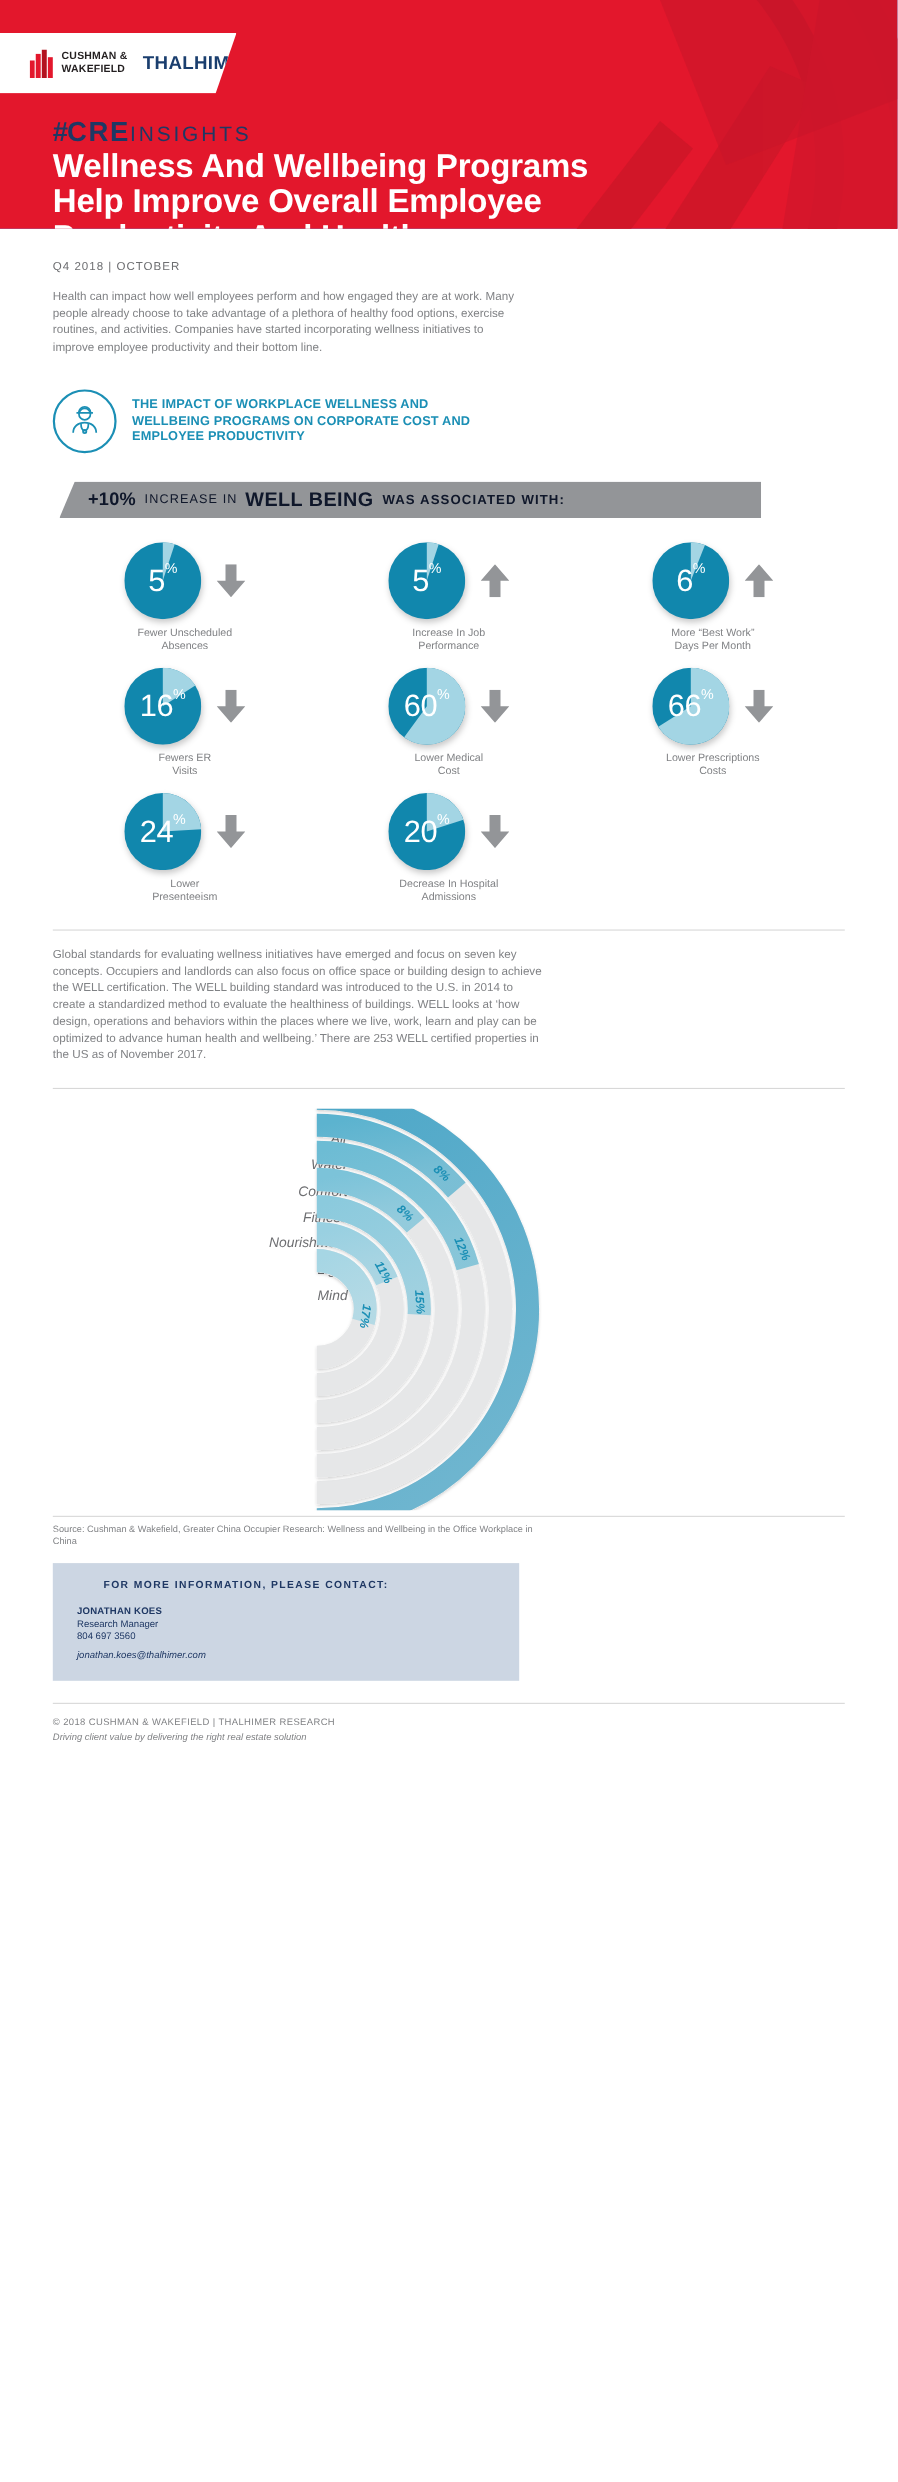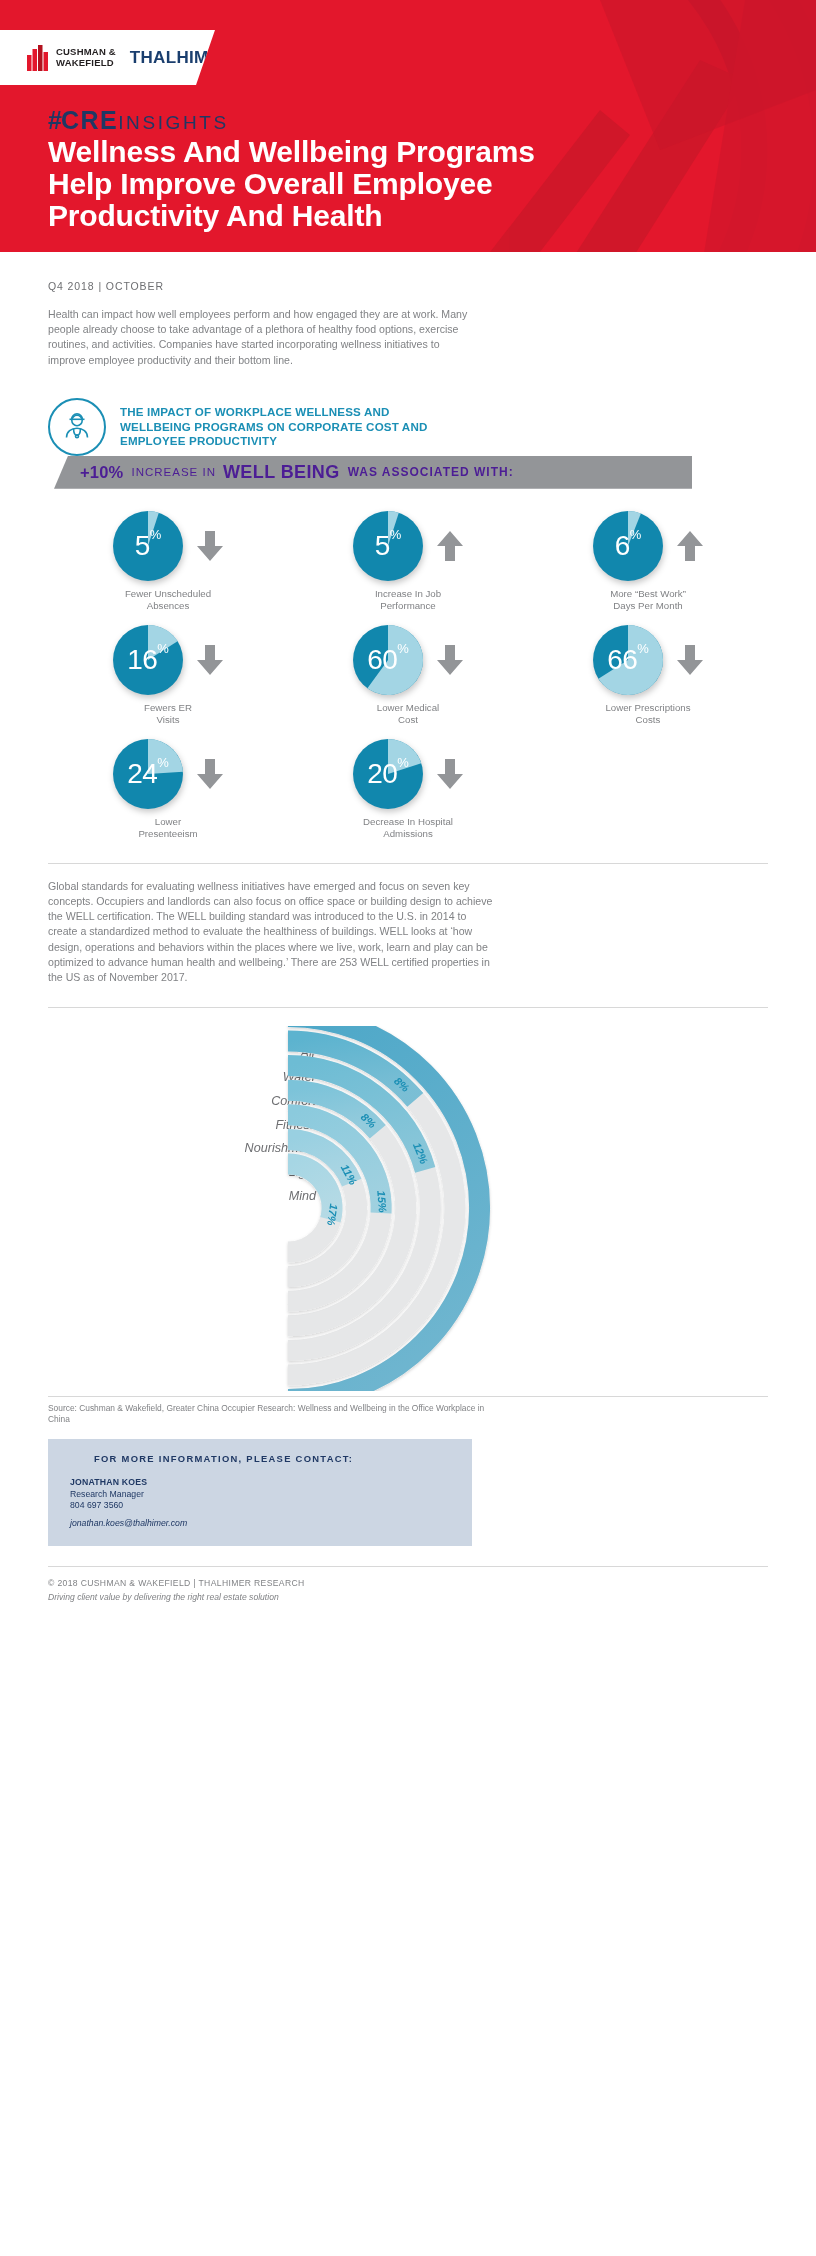--- a/index.html
+++ b/index.html
@@ -11,21 +11,21 @@
     height: 2256px;
     position: relative;
     overflow: hidden;
     color: #6d6e71;
   }
 
   
   .hero {
     position: relative;
     width: 816px;
-    height: 252px;
+    height: 208px;
     background: #3b82f6;
     overflow: hidden;
   }
   .hero-swoosh { position: absolute; inset: 0; }
 
   .logo-plate {
     position: absolute;
     left: 0; top: 30px;
     height: 55px;
     width: 215px;
@@ -117,29 +117,30 @@
     font-weight: bold;
     line-height: 14.5px;
     letter-spacing: .15px;
     text-transform: uppercase;
     width: 330px;
   }
 
   
   .ribbon {
     position: relative;
+    margin-top: 26px;
     margin-left: 6px;
     height: 33px;
     width: 638px;
     background: #939598;
     clip-path: polygon(14px 0, 638px 0, 638px 33px, 0 33px);
     display: flex;
     align-items: center;
     padding-left: 26px;
-    color: #4c1d95;
+    color: #0f172a;
     white-space: nowrap;
   }
   .ribbon .big   { font-size: 16.5px; font-weight: bold; letter-spacing: .2px; }
   .ribbon .small { font-size: 11.5px; font-weight: normal; letter-spacing: 1px; margin-left: 8px; }
   .ribbon .huge  { font-size: 18px; font-weight: bold; letter-spacing: .4px; margin-left: 7px; }
   .ribbon .tail  { font-size: 12px; font-weight: bold; letter-spacing: 1px; margin-left: 8px; }
 
   
   .stat-grid {
     margin-top: 22px;

